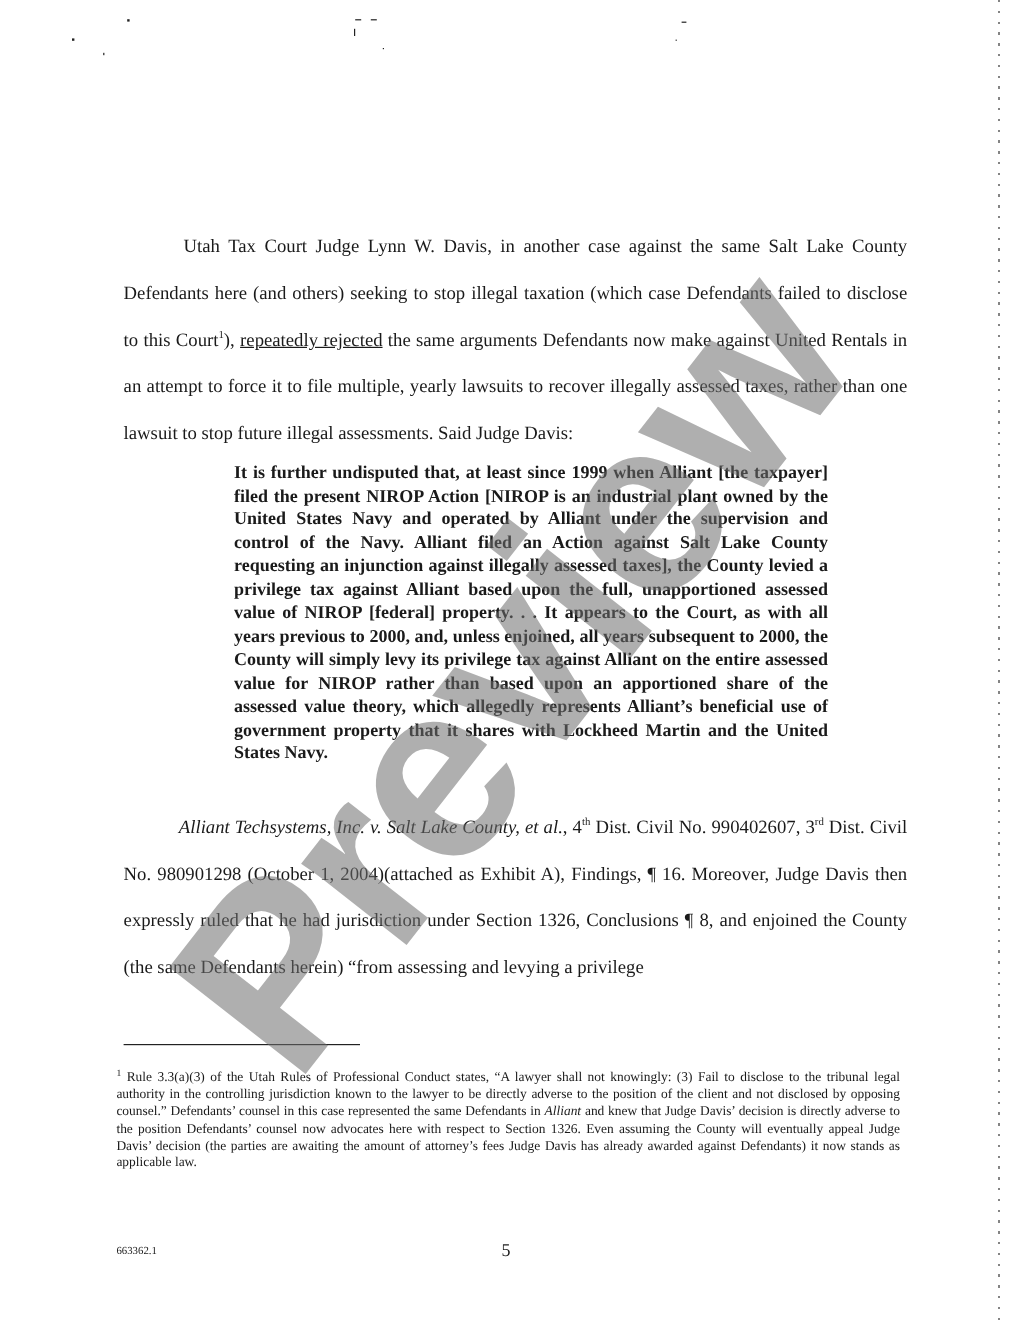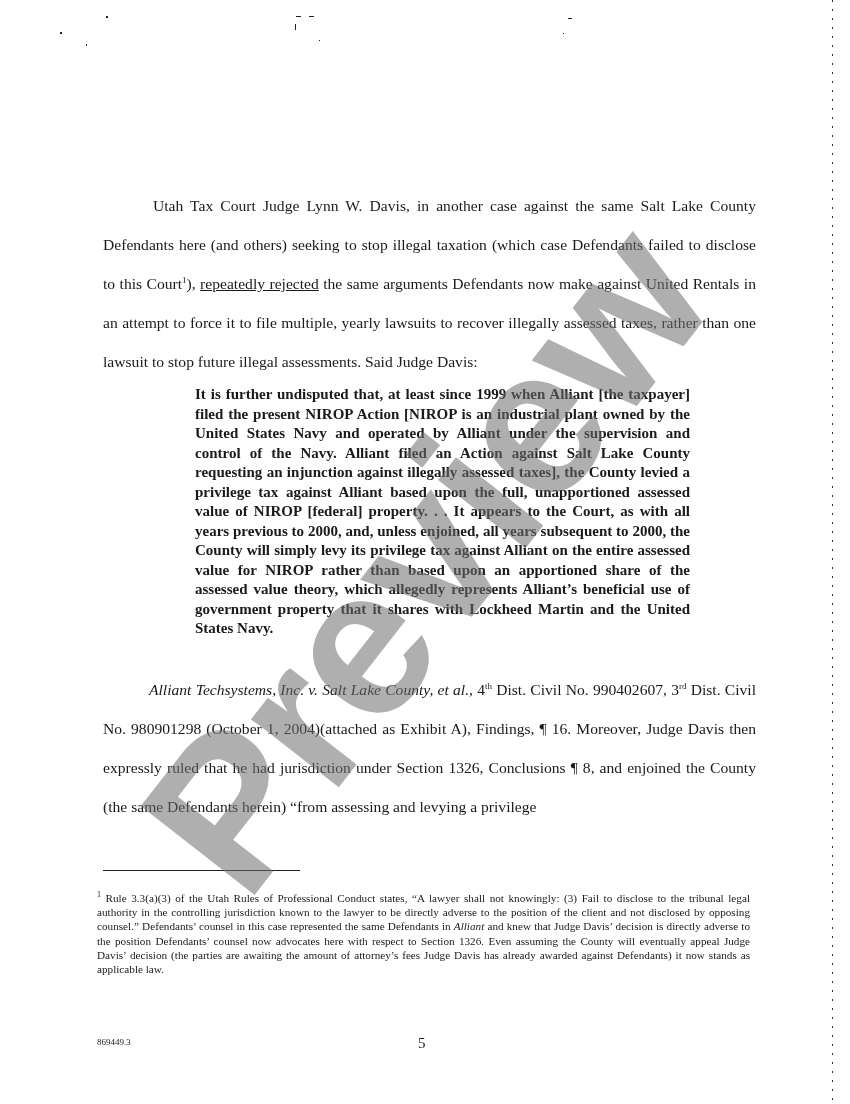--- a/index.html
+++ b/index.html
@@ -121,17 +121,17 @@
   <div class="body-text p1"><span class="indent"></span><span>Utah Tax Court Judge Lynn W. Davis, in another case against the same Salt Lake County Defendants here (and others) seeking to stop illegal taxation (which case Defendants failed to disclose to this Court</span><sup>1</sup><span>), </span><span class="underline">repeatedly rejected</span><span> the same arguments Defendants now make against United Rentals in an attempt to force it to file multiple, yearly lawsuits to recover illegally assessed taxes, rather than one lawsuit to stop future illegal assessments.  Said Judge Davis:</span></div>
 
   <div class="blockquote">It is further undisputed that, at least since 1999 when Alliant [the taxpayer] filed the present NIROP Action [NIROP is an industrial plant owned by the United States Navy and operated by Alliant under the supervision and control of the Navy.  Alliant filed an Action against Salt Lake County requesting an injunction against illegally assessed taxes], the County levied a privilege tax against Alliant based upon the full, unapportioned assessed value of NIROP [federal] property. . . It appears to the Court, as with all years previous to 2000, and, unless enjoined, all years subsequent to 2000, the County will simply levy its privilege tax against Alliant on the entire assessed value for NIROP rather than based upon an apportioned share of the assessed value theory, which allegedly represents Alliant’s beneficial use of government property that it shares with Lockheed Martin and the United States Navy.</div>
 
   <div class="body-text p2"><span class="indent"></span><i>Alliant Techsystems, Inc. v. Salt Lake County, et al.</i><span>, 4</span><sup>th</sup><span> Dist. Civil No. 990402607, 3</span><sup>rd</sup><span> Dist. Civil No. 980901298 (October 1, 2004)(attached as Exhibit A), Findings, ¶ 16.  Moreover, Judge Davis then expressly ruled that he had jurisdiction under Section 1326, Conclusions ¶ 8, and enjoined the County (the same Defendants herein) “from assessing and levying a privilege</span></div>
 
   <div class="footnote-rule"></div>
 
   <div class="footnote"><sup>1</sup><span> Rule 3.3(a)(3) of the Utah Rules of Professional Conduct states, “A lawyer shall not knowingly: (3) Fail to disclose to the tribunal legal authority in the controlling jurisdiction known to the lawyer to be directly adverse to the position of the client and not disclosed by opposing counsel.”  Defendants’ counsel in this case represented the same Defendants in </span><i>Alliant</i><span> and knew that  Judge Davis’ decision is directly adverse to the position Defendants’ counsel now advocates here with respect to Section 1326.  Even assuming the County will eventually appeal Judge Davis’ decision (the parties are awaiting the amount of attorney’s fees Judge Davis has already awarded against Defendants) it now stands as applicable law.</span></div>
 
-  <div class="doc-id">869449.3</div>
+  <div class="doc-id">663362.1</div>
   <div class="page-number">5</div>
 
   <div class="watermark">Preview</div>
 </div>
 
 </body></html>

